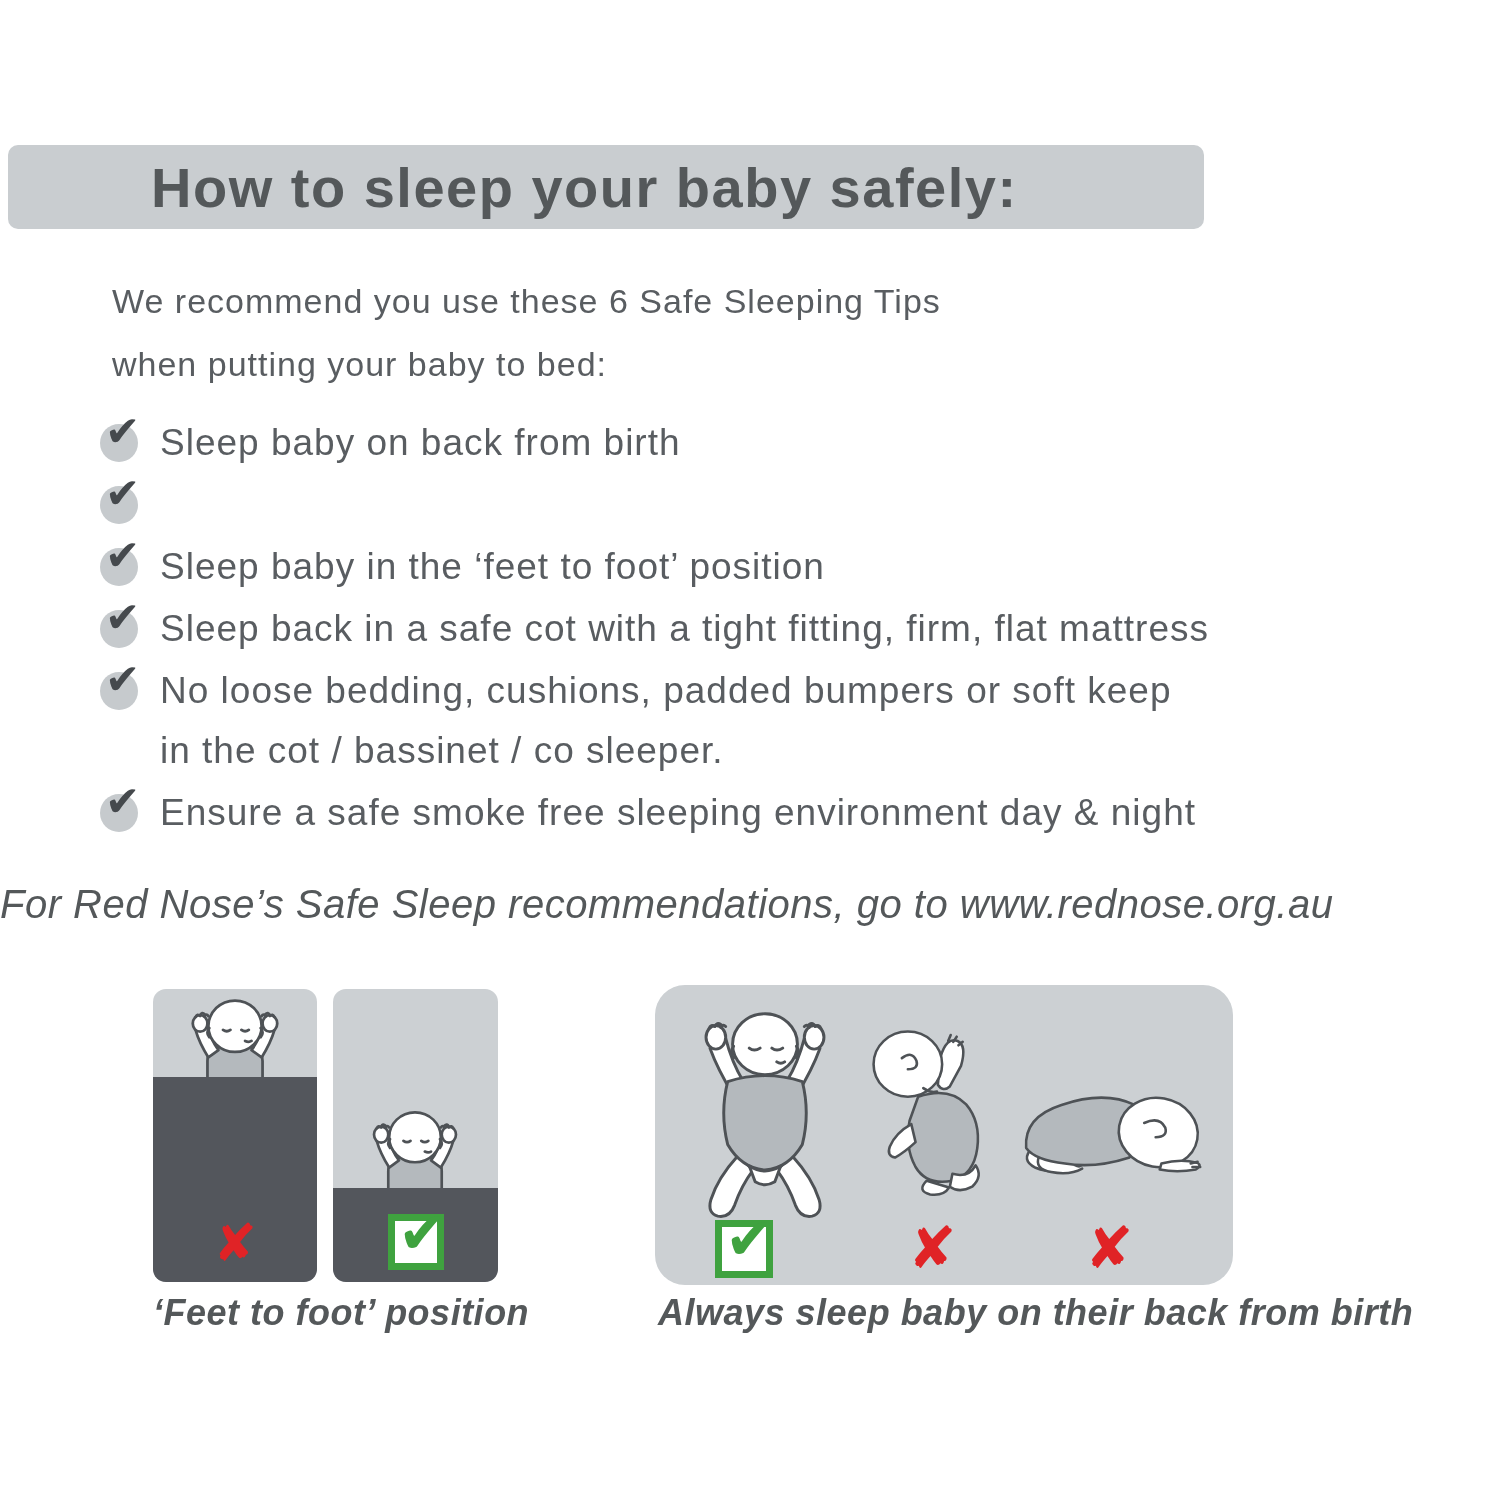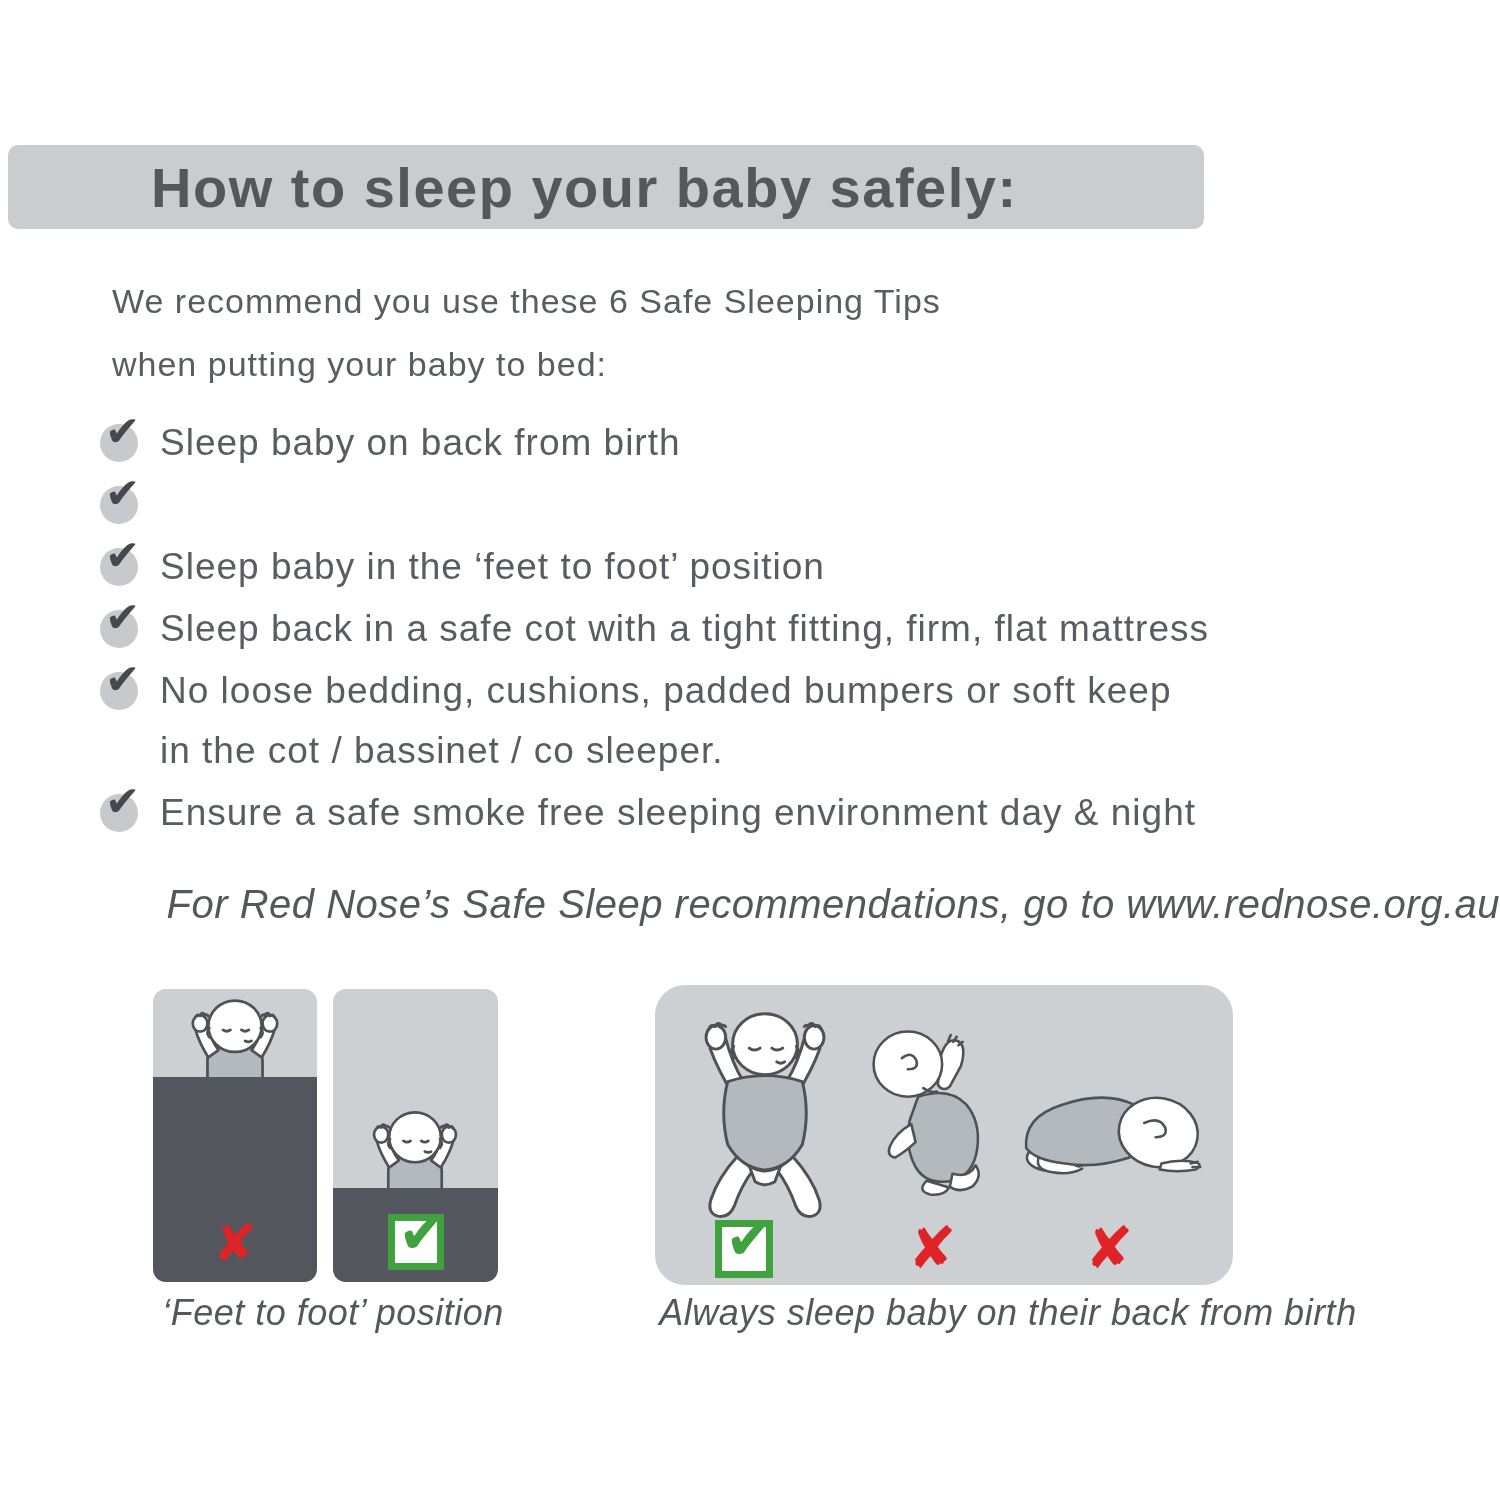--- a/index.html
+++ b/index.html
@@ -23,26 +23,26 @@
   .tips{position:absolute;left:100px;top:413px;list-style:none;}
   .tips li{display:flex;align-items:flex-start;margin-bottom:2px;}
   .tip-icon{position:relative;width:52px;height:60px;flex:0 0 52px;margin-right:8px;}
   .tip-icon .circle{position:absolute;left:0;top:11px;width:38px;height:38px;
     border-radius:50%;background:var(--check_circle);}
   .tip-icon .mark{position:absolute;left:5px;top:-2px;font-size:42px;line-height:42px;
     color:var(--check_mark);font-family:"DejaVu Sans",sans-serif;}
   .tip-text{font-size:37px;line-height:60px;letter-spacing:1px;color:var(--body_text);
     white-space:pre-line;}
 
-  .rec{position:absolute;left:0;top:882px;width:1500px;text-align:right;
+  .rec{position:absolute;left:0;top:882px;width:1500px;text-align:left;
     font-size:40px;font-style:italic;letter-spacing:.5px;color:var(--heading_text);}
 
   figure{position:absolute;}
   figcaption{position:absolute;font-size:36px;font-style:italic;letter-spacing:.5px;
-    color:var(--heading_text);text-align:center;white-space:nowrap;}
+    color:var(--heading_text);text-align:center;white-space:nowrap;font-weight:bold;}
 
   
   .fig-cots{left:153px;top:989px;width:360px;height:350px;}
   .cot{position:absolute;top:0;height:293px;background:var(--panel_bg);
     border-radius:13px;overflow:hidden;}
   .cot-wrong{left:0;width:164px;}
   .cot-correct{left:180px;width:165px;}
   .cot .baby-top-svg{position:absolute;left:22px;width:120px;height:101px;}
   .cot-wrong .baby-top-svg{top:6px;}
   .cot-correct .baby-top-svg{left:24px;top:118px;width:116px;height:98px;}

